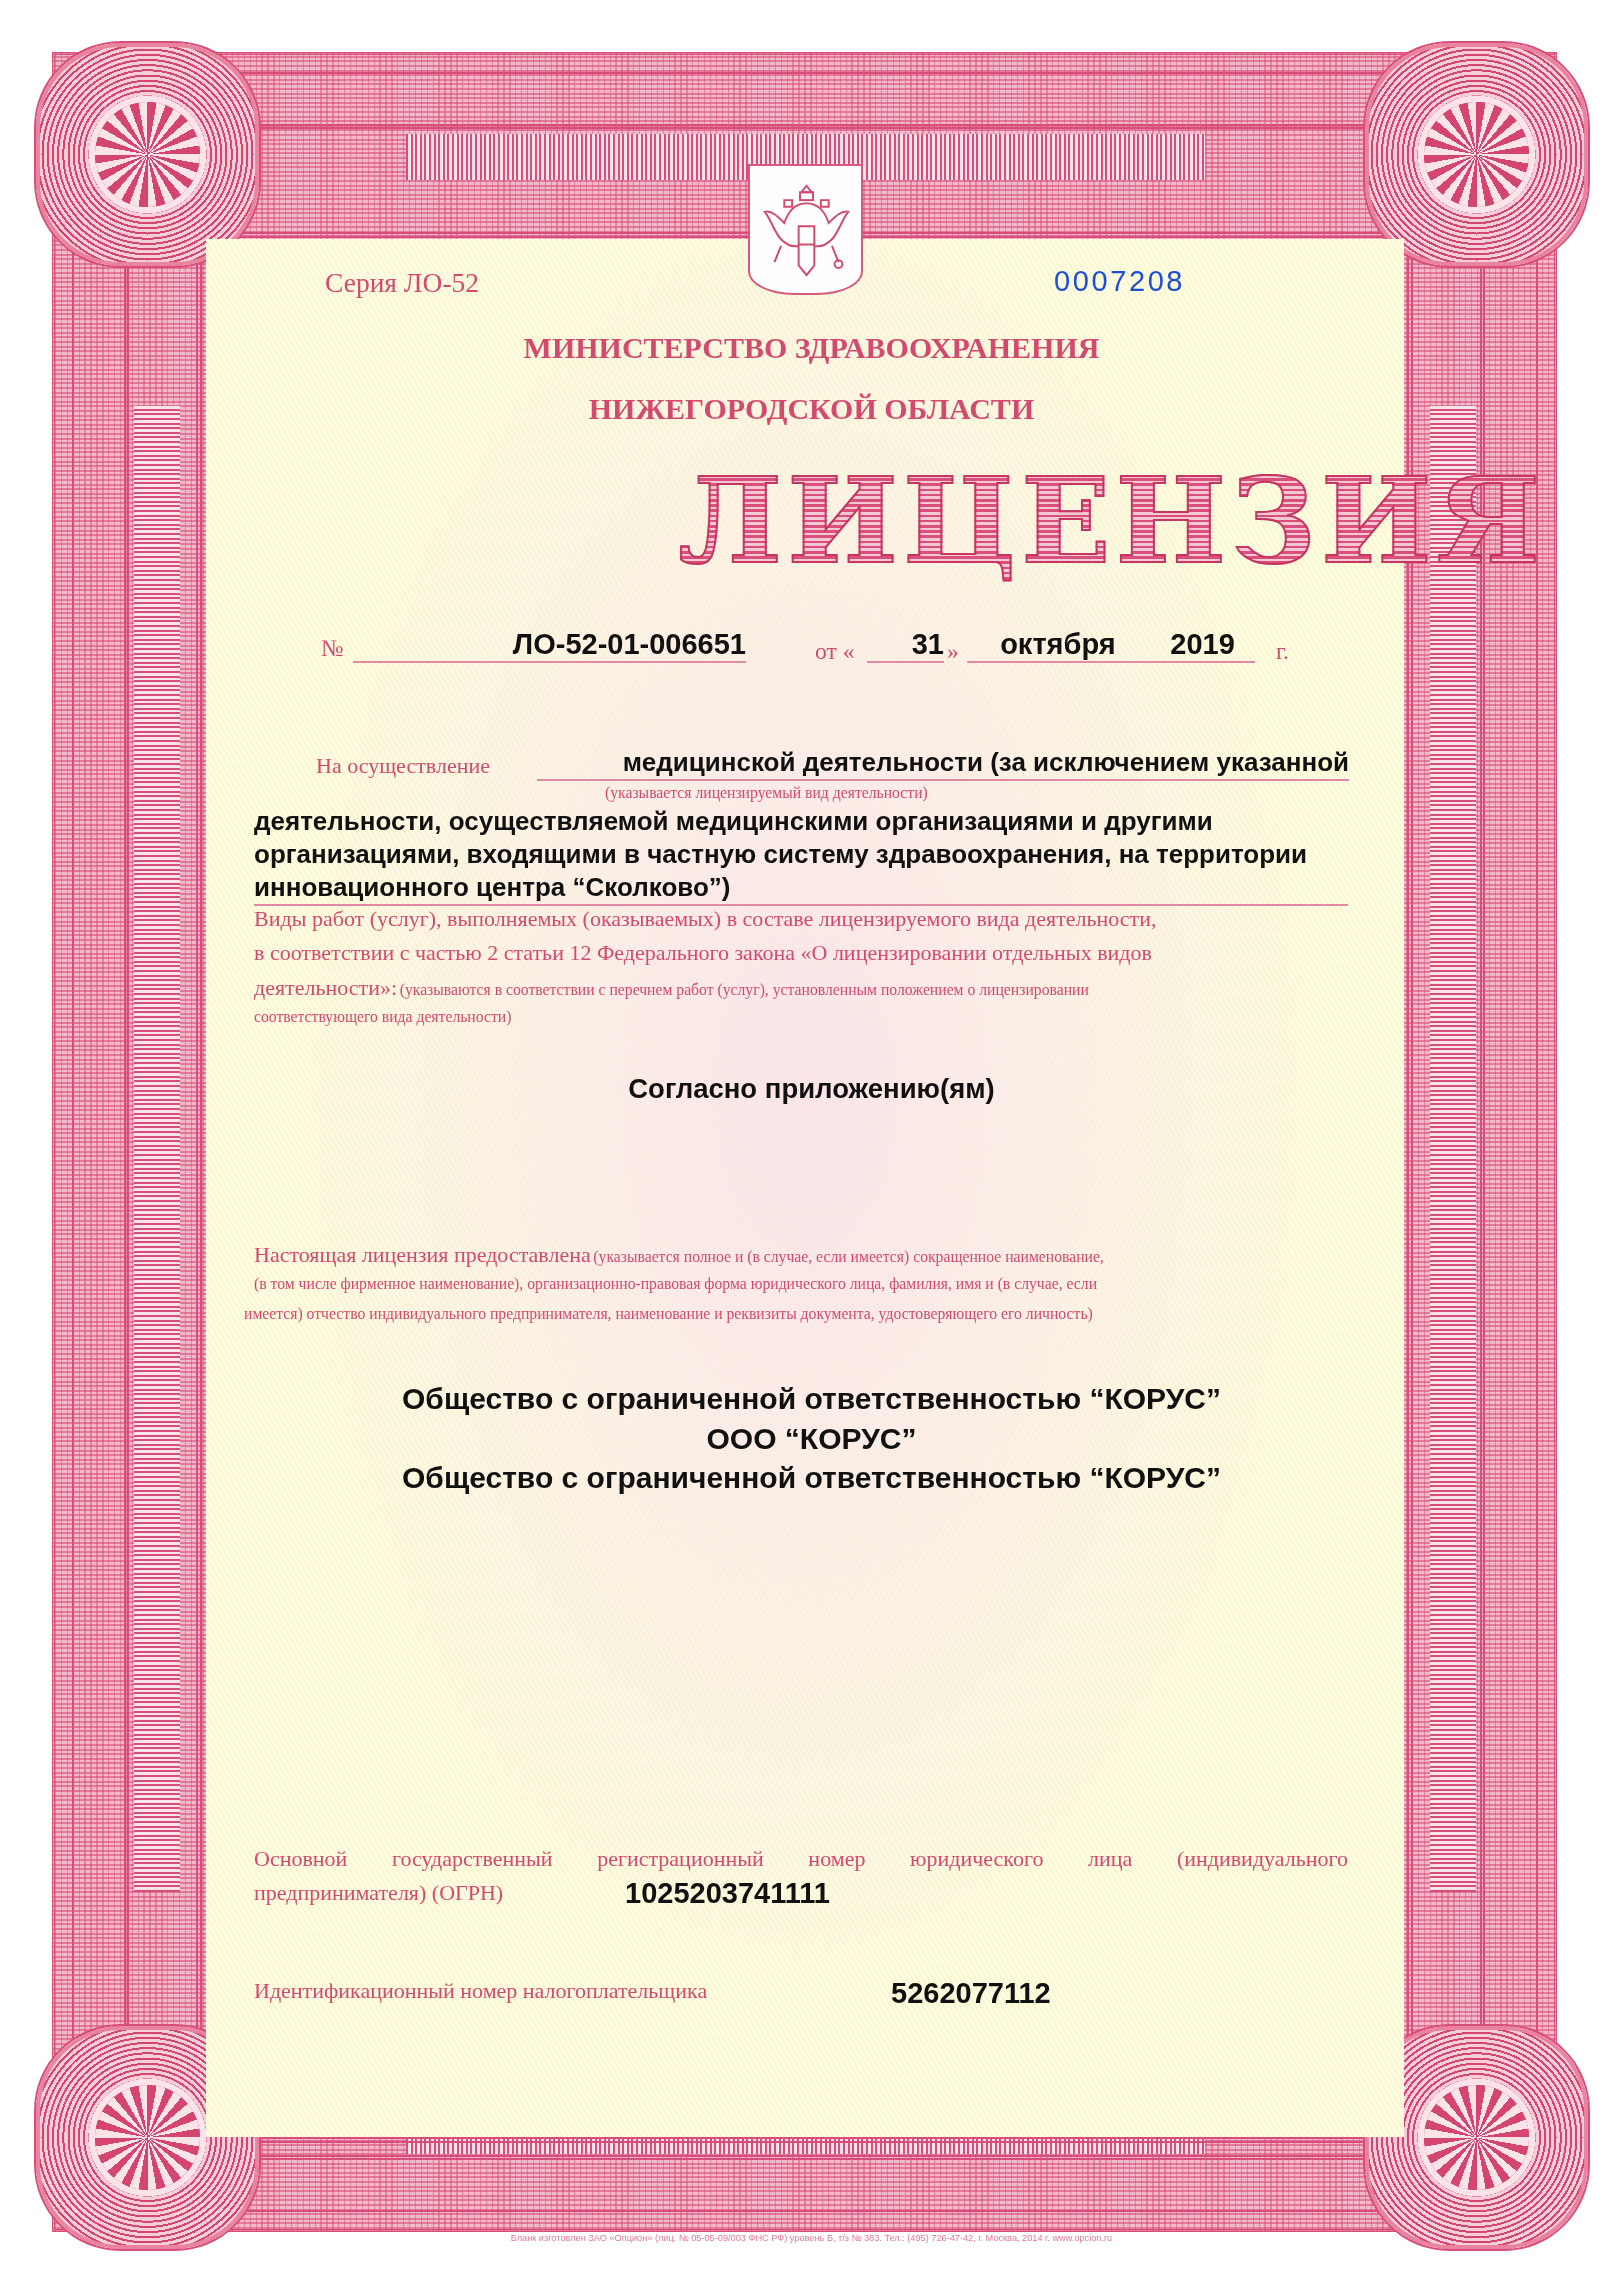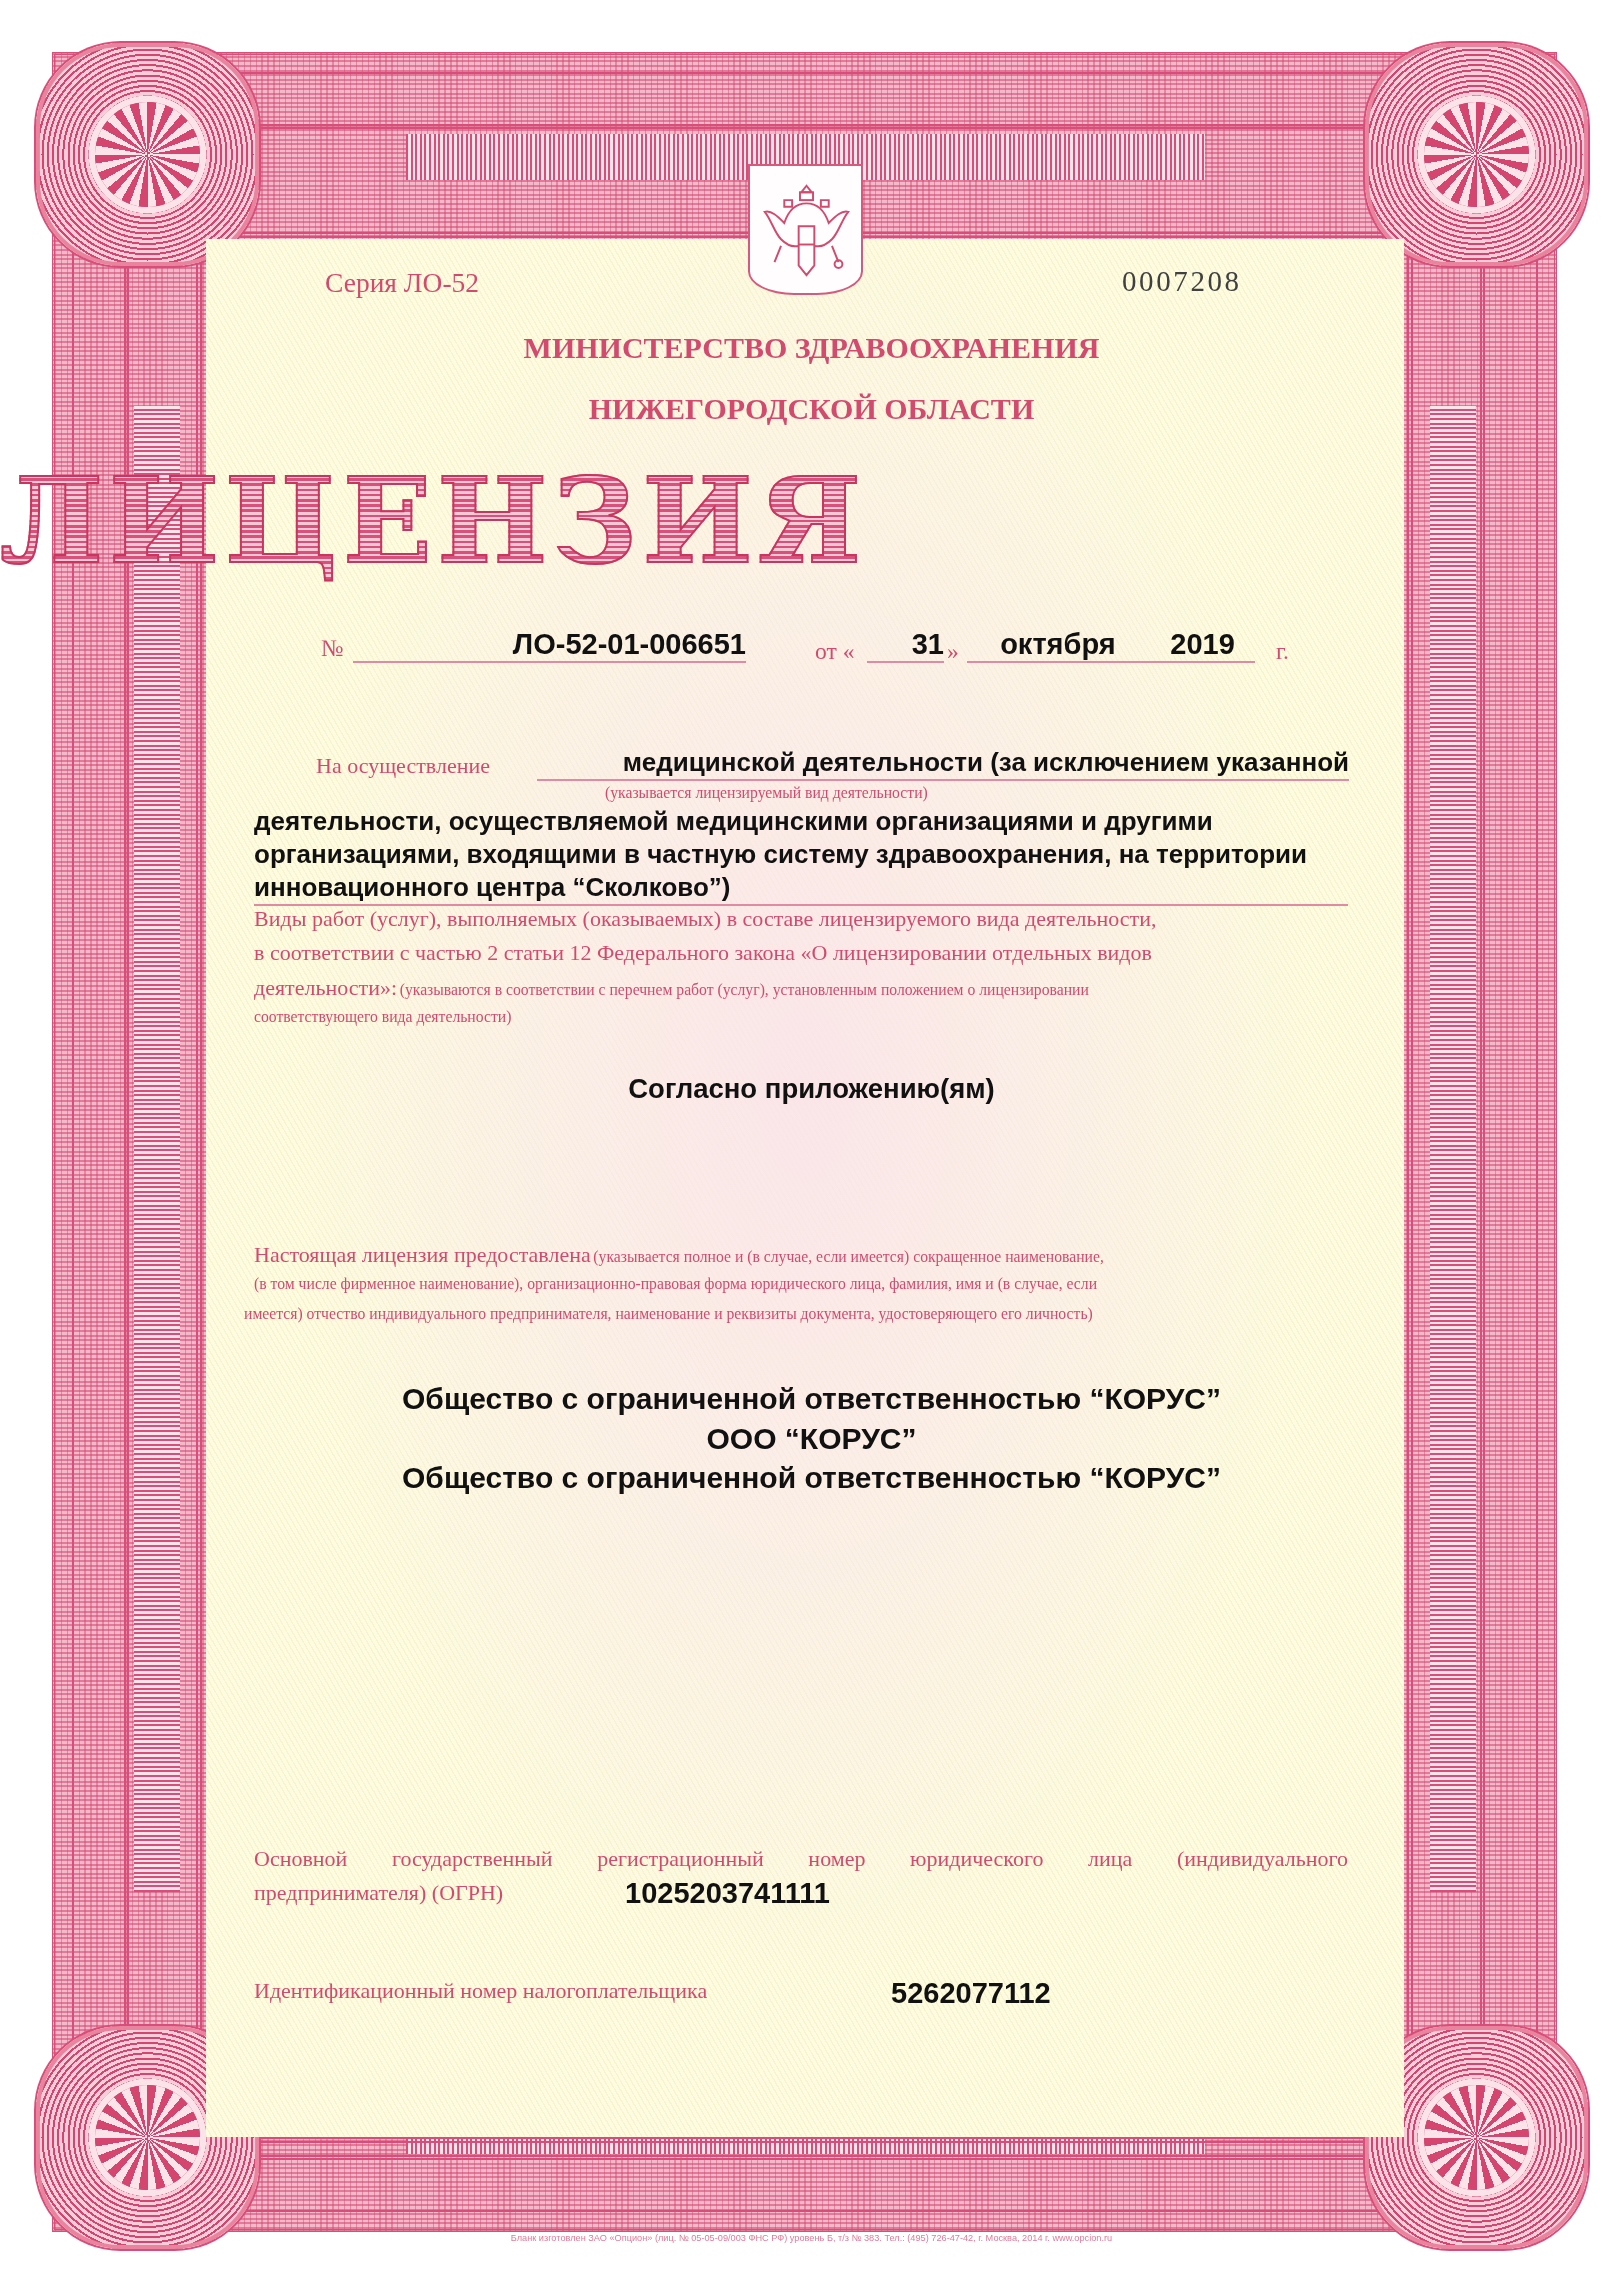--- a/index.html
+++ b/index.html
@@ -65,30 +65,30 @@
     position:absolute; left:748px; top:164px; width:115px; height:131px;
     background:#fffdfd; border:2px solid #d65a7d; box-sizing:border-box;
     border-radius:0 0 40% 40% / 0 0 18% 18%;
   }
   .emblem svg { position:absolute; left:7.9px; top:7.9px; }
 
   .red { color:#d24b6e; }
   .abs { position:absolute; }
 
   .series { left:325px; top:267px; font-size:27.5px; }
-  .blank-no { left:1122px; top:265px; font-size:29px; color:#404040;
-              font-family:Liberation Serif, serif; letter-spacing:2.6px; }
+  .blank-no { left:1054px; top:265px; font-size:29px; color:#1d4ed8;
+              font-family:Liberation Sans, sans-serif; letter-spacing:2.6px; }
 
   .ministry { left:0; width:1623px; text-align:center; font-size:30px; font-weight:bold;
               letter-spacing:0px; color:#d24b6e; }
   .ministry.l1 { top:331px; }
   .ministry.l2 { top:392px; }
 
   .title {
-    left:0; width:1545px; text-align:left; top:452px;
+    left:0; width:1545px; text-align:right; top:452px;
     font-size:117px; font-weight:bold; letter-spacing:5.2px;
     font-family:"DejaVu Serif", serif;
     color:transparent;
     background:repeating-linear-gradient(0deg, #d9517a 0 2.6px, #f6c7d5 2.6px 5.2px);
     -webkit-background-clip:text; background-clip:text;
     -webkit-text-stroke:2px #c7365f;
   }
 
   .numline { top:635px; font-size:23.6px; }
   .val { font-family:"Liberation Sans", sans-serif; font-weight:bold; color:#111; font-size:29px; }

